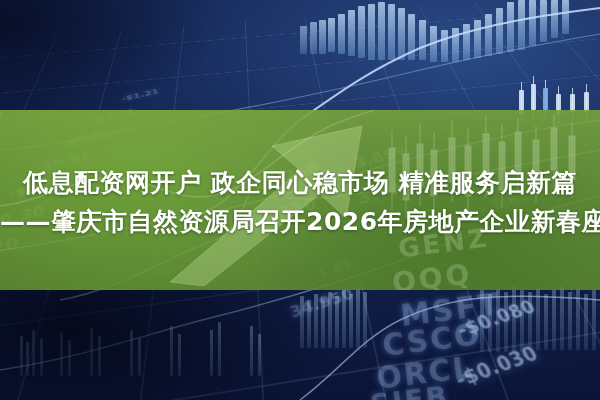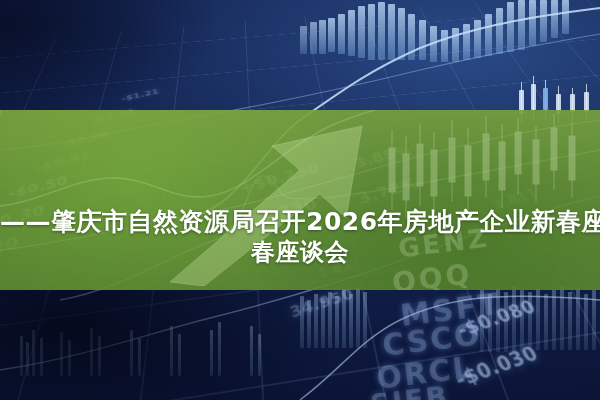--- a/index.html
+++ b/index.html
@@ -317,16 +317,16 @@
 
       <svg class="ghost-arrow" style="left:150px;top:-4px;" width="300" height="180" viewBox="0 0 300 180">
         <path d="M20,176 L150,64 L122,40 L212,20 L196,112 L170,88 L54,180 Z" fill="rgba(214,238,170,.55)" stroke="rgba(228,246,196,.5)" stroke-width="1"></path>
       </svg>
 
       <span class="gh" style="left:398px;top:118px;font-size:26px;transform:rotate(-7deg)">GENZ</span>
       <span class="gh" style="left:392px;top:152px;font-size:28px;transform:rotate(-7deg)">QQQ</span>
     </div>
   </div>
 
+  <div class="headline hl-1">低息配资网开户 政企同心稳市场 精准服务启新篇</div>
   <div class="headline hl-2">——肇庆市自然资源局召开2026年房地产企业新春座谈会</div>
-  <div class="headline hl-3">春座谈会</div>
 
 </div>
 
 </body></html>

